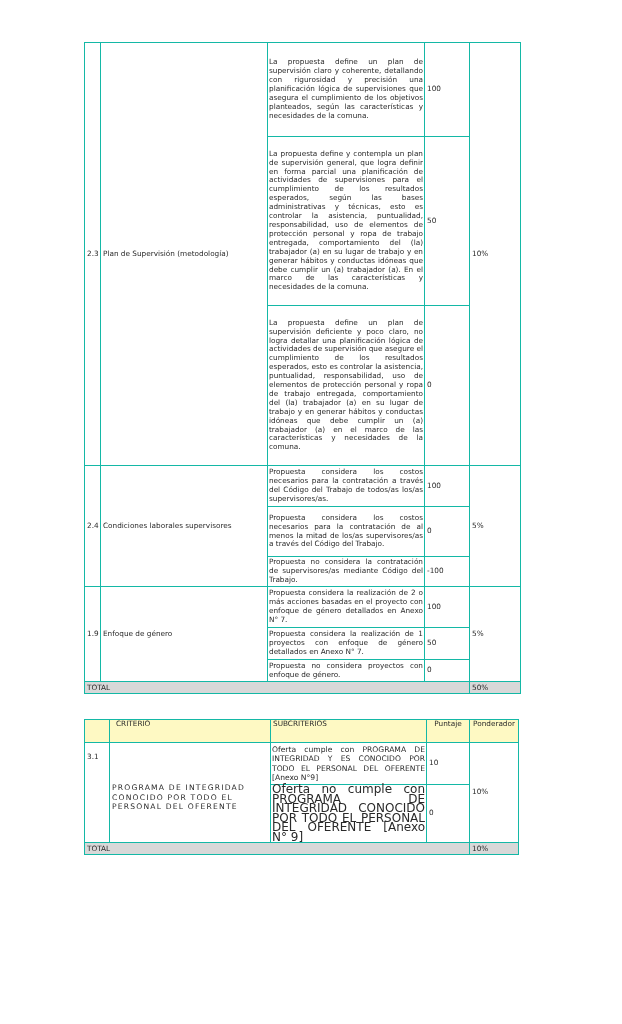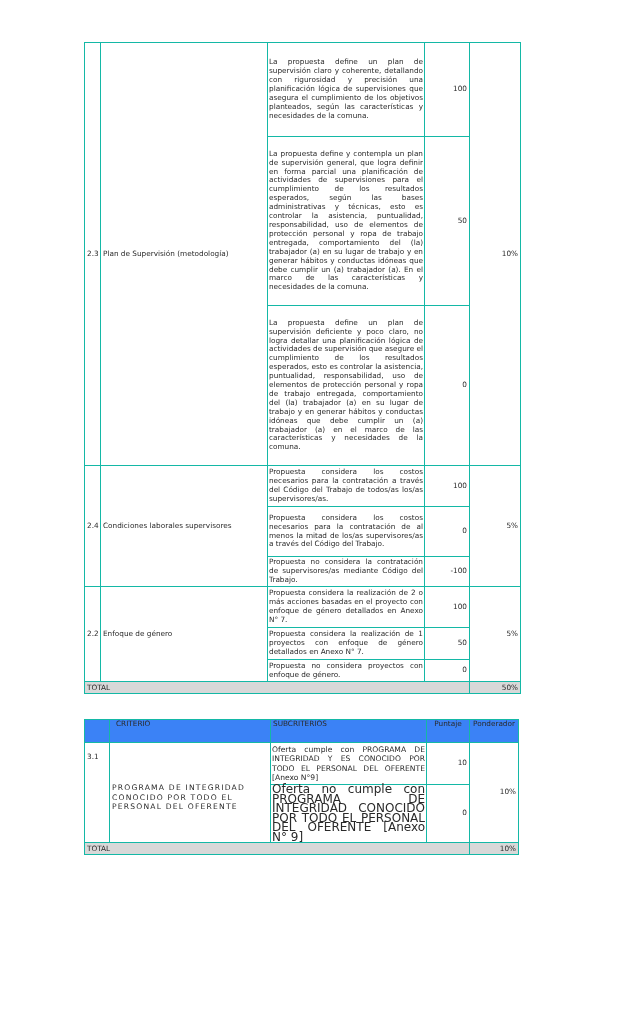--- a/index.html
+++ b/index.html
@@ -7,23 +7,23 @@
     width: 622px; height: 1024px; background: #ffffff; position: relative; overflow: hidden;
     font-family: "DejaVu Sans", sans-serif; color: #2a2a2a;
   }
   .tbl { position: absolute; border-collapse: collapse; table-layout: fixed; font-size: 7.3px; line-height: 8.9px; }
   .tbl td { border: 1px solid #14b8a6; padding: 0 2px; vertical-align: middle; }
   .t1 { left: 84px; top: 42px; width: 436px; }
   .t2 { left: 84px; top: 719px; width: 434px; }
   .num { text-align: left; padding-left: 2px !important; }
   .crit { }
   .sub { text-align: justify; text-align-last: left; padding: 0 1px !important; }
-  .pts, .pond { text-align: right; }
+  .pts, .pond { text-align: left; }
   .total td { background: #d8d8d8; height: 11px; line-height: 10px; }
-  .hdr td { background: #3b82f6; vertical-align: top; height: 22px; }
+  .hdr td { background: #fef9c3; vertical-align: top; height: 22px; }
   .crit-caps { text-align: left; letter-spacing: 1.2px; line-height: 9.5px; font-size: 7.6px; }
 </style>
 </head>
 <body>
 
 <table class="tbl t1">
   <colgroup>
     <col style="width:16px">
       <col style="width:167px">
       <col style="width:157px">
@@ -58,21 +58,21 @@
     <tr style="height:50px">
       <td class="sub">Propuesta considera los costos necesarios para la contratación de al menos la mitad de los/as supervisores/as a través del Código del Trabajo.</td>
       <td class="pts">0</td>
     </tr>
     <tr style="height:30px">
       <td class="sub">Propuesta no considera la contratación de supervisores/as mediante Código del Trabajo.</td>
       <td class="pts">-100</td>
     </tr>
 
     <tr style="height:41px">
-      <td rowspan="3" class="num">2.2</td>
+      <td rowspan="3" class="num">1.9</td>
       <td rowspan="3" class="crit">Enfoque de género</td>
       <td class="sub">Propuesta considera la realización de 2 o más acciones basadas en el proyecto con enfoque de género detallados en Anexo N° 7.</td>
       <td class="pts">100</td>
       <td rowspan="3" class="pond">5%</td>
     </tr>
     <tr style="height:32px">
       <td class="sub">Propuesta considera la realización de 1 proyectos con enfoque de género detallados en Anexo N° 7.</td>
       <td class="pts">50</td>
     </tr>
     <tr style="height:22px">

